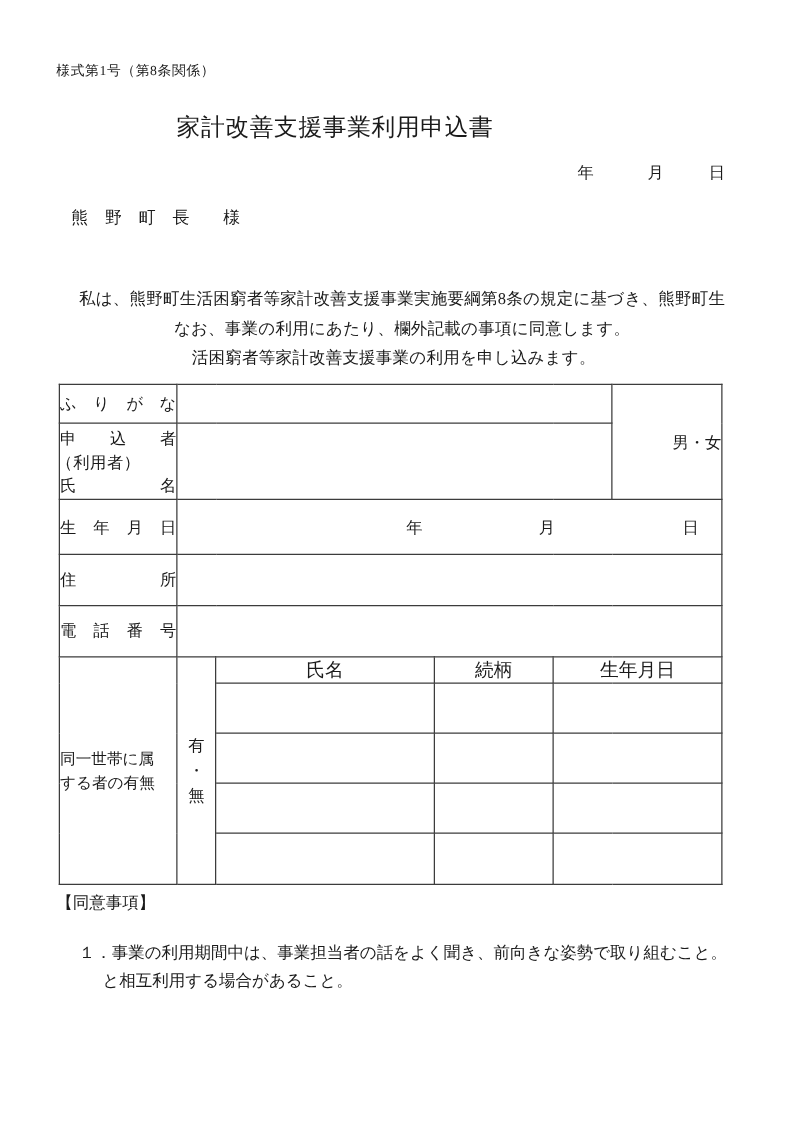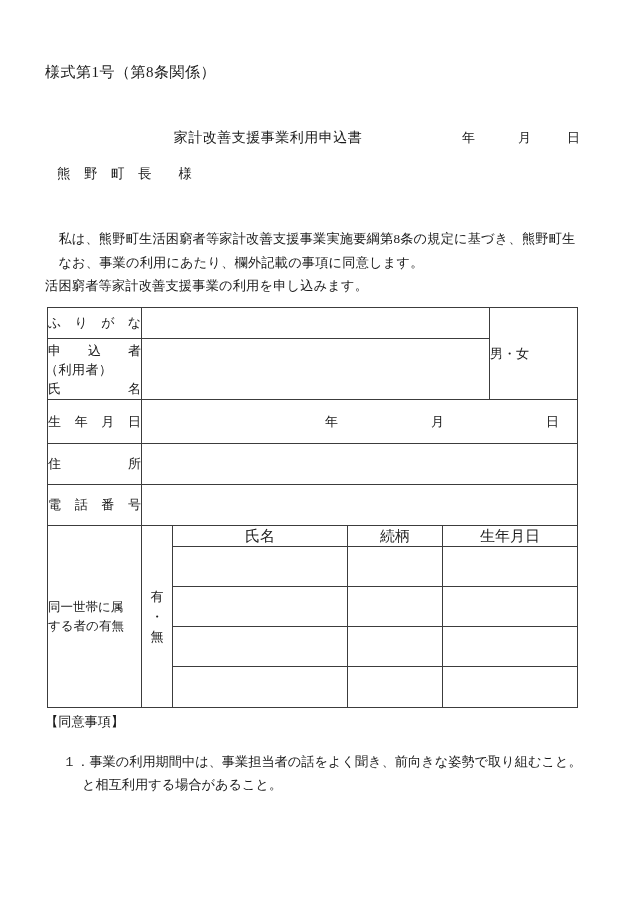--- a/index.html
+++ b/index.html
@@ -7,46 +7,46 @@
   body {
     position: relative;
     width: 630px;
     height: 903px;
     font-family: "Liberation Serif", "DejaVu Serif", serif;
     color: #1a1a1a;
     overflow: hidden;
   }
   .abs { position: absolute; }
 
-  .form-number { left: 45px; top: 63px; font-size: 15px; letter-spacing: 0.5px; }
-  .doc-title  { left: 0; top: 89px; width: 536px; text-align: center; font-size: 14px; letter-spacing: 0.5px; margin-top: 40px; }
+  .form-number { left: 45px; top: 49px; font-size: 11px; letter-spacing: 0.5px; }
+  .doc-title  { left: 0; top: 89px; width: 536px; text-align: center; font-size: 19px; letter-spacing: 0.5px; }
   .date-line  { left: 0; top: 129px; width: 630px; height: 16px; font-size: 13px; }
   .date-line .y { position: absolute; left: 462px; }
   .date-line .m { position: absolute; left: 518px; }
   .date-line .d { position: absolute; left: 567px; }
   .addressee  { left: 57px; top: 165px; font-size: 13.5px; }
 
   .body-par { left: 45px; top: 227px; width: 540px; font-size: 13.2px; }
-  .body-par div { line-height: 23.5px; white-space: pre; letter-spacing: 0.2px; }
+  .body-par div { line-height: 23.5px; white-space: pre; letter-spacing: 0.2px; text-align: center; }
 
   table.form {
     position: absolute; left: 47px; top: 307px;
     width: 530px; border-collapse: collapse; table-layout: fixed;
     font-size: 13px;
   }
   table.form td {
     border: 1px solid #3c3c3c;
     vertical-align: middle;
     padding: 0;
     overflow: hidden;
   }
   td.lbl { padding: 0 10px; }
   .jchars { display: flex; justify-content: space-between; }
   td.val-dashed { border-bottom: 1px dashed #999; }
-  td.gender { text-align: left; font-size: 13px; }
+  td.gender { text-align: right; font-size: 13px; }
   td.bd-cell { position: relative; }
   .bd-cell span { position: absolute; top: 50%; transform: translateY(-50%); font-size: 13px; }
   .bd-cell .y { left: 183px; }
   .bd-cell .m { left: 289px; }
   .bd-cell .d { left: 404px; }
   td.household-lbl { text-align: center; font-size: 12.5px; padding: 0 4px; }
   td.household-lbl div { line-height: 19px; text-align: left; display: inline-block; }
   td.presence { text-align: center; font-size: 13px; }
   td.presence div { line-height: 20px; }
   td.subhdr { text-align: center; font-size: 15px; height: 21px; font-family: Liberation Mono, monospace; }

